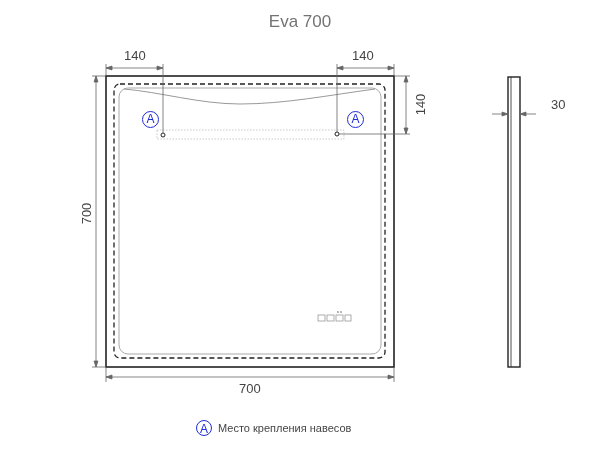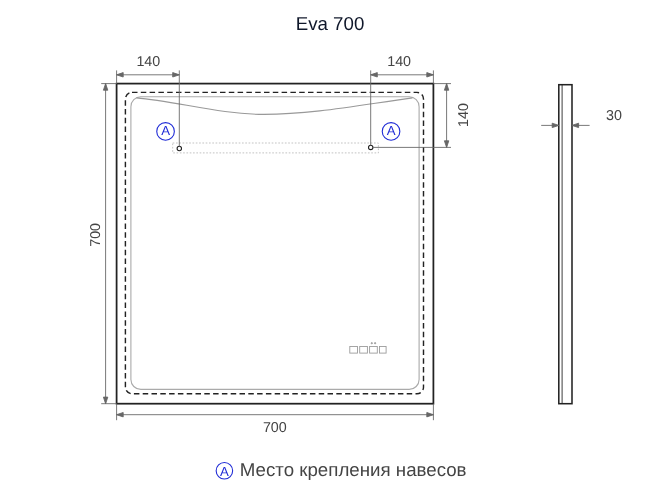--- a/index.html
+++ b/index.html
@@ -1,22 +1,22 @@
 <!DOCTYPE html>
 <html><head>
   <meta charset="utf-8">
   <style>
     html, body { margin: 0; padding: 0; background: #ffffff; }
     body { width: 600px; height: 450px; position: relative; overflow: hidden; font-family: "Liberation Sans", sans-serif; }
     #drawing { position: absolute; left: 0; top: 0; width: 600px; height: 450px; }
-    .title { position: absolute; left: 0; top: 12px; width: 600px; text-align: center; font-size: 17px; color: #0f172a; font-family: "Liberation Sans", sans-serif; }
+    .title { position: absolute; left: 0; top: 12px; width: 600px; text-align: center; font-size: 17px; color: #737373; font-family: "Liberation Sans", sans-serif; }
     .dim { position: absolute; font-size: 13px; color: #444; font-family: "Liberation Sans", sans-serif; transform-origin: center center; }
     .legend { position: absolute; left: 196px; top: 417px; height: 22px; display: flex; align-items: center; gap: 6px; }
     .legend-mark { width: 16px; height: 16px; border: 1.5px solid #1f2bd6; border-radius: 50%; color: #1f2bd6; font-size: 12px; line-height: 16px; text-align: center; box-sizing: border-box; font-family: "Liberation Sans", sans-serif; }
-    .legend-text { font-size: 17px; color: #444; font-family: "Liberation Sans", sans-serif; }
+    .legend-text { font-size: 11px; color: #444; font-family: "Liberation Sans", sans-serif; }
     .marker { position: absolute; width: 17px; height: 17px; border: 1.5px solid #1f2bd6; border-radius: 50%; color: #1f2bd6; font-size: 12px; line-height: 15px; text-align: center; box-sizing: border-box; background: #fff; font-family: "Liberation Sans", sans-serif; }
   </style>
 </head>
 <body>
 
 <div>
   <svg id="drawing" viewBox="0 0 600 450" xmlns="http://www.w3.org/2000/svg">
 
     <rect x="106" y="76" width="288" height="291" fill="none" stroke="#222" stroke-width="1.6"></rect>
 

